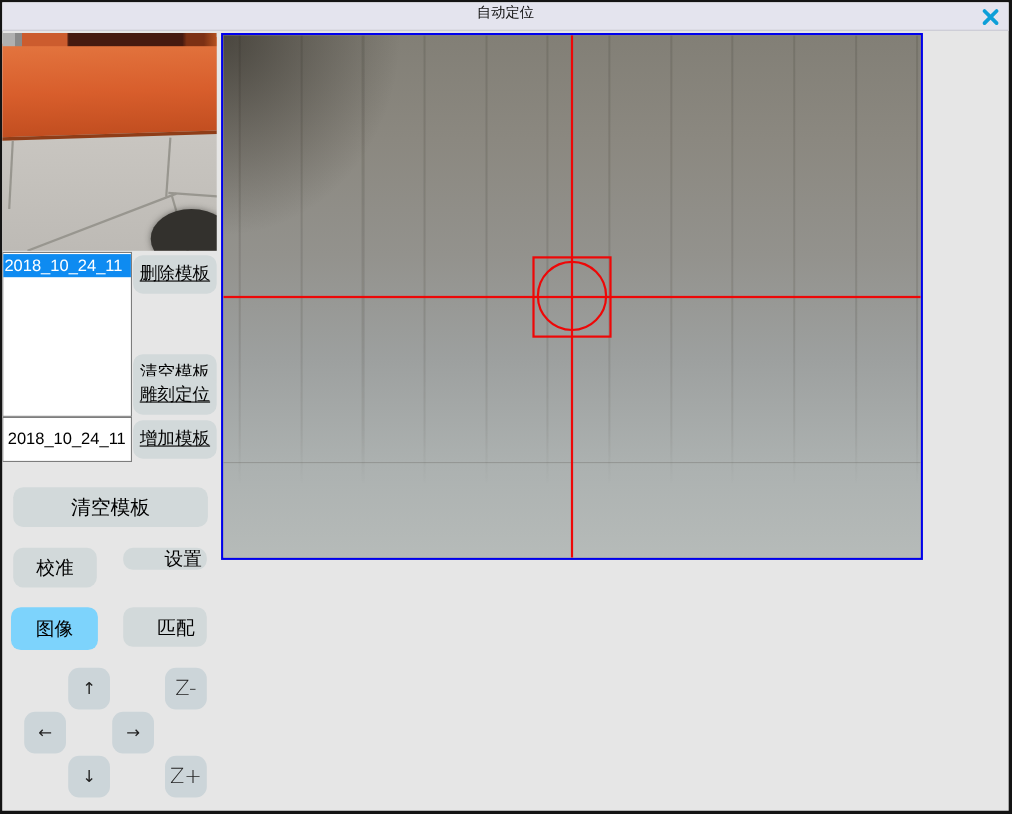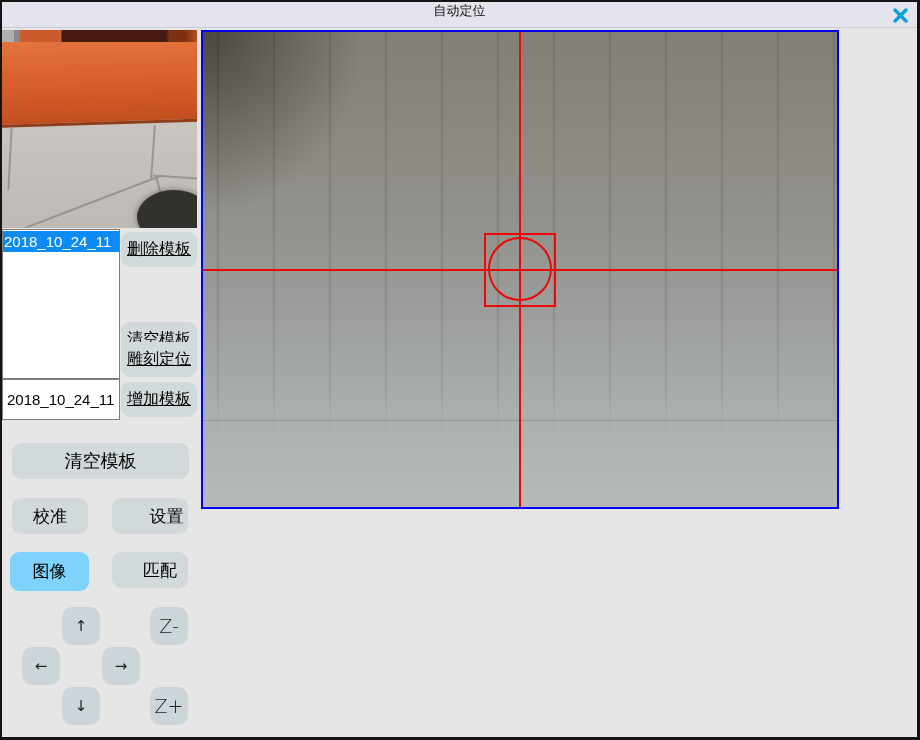--- a/index.html
+++ b/index.html
@@ -75,21 +75,21 @@
     font-size:16px; color:#000; cursor:pointer; white-space:nowrap; overflow:hidden;
     font-family:"Liberation Sans","DejaVu Sans",sans-serif;
   }
   .tpl-btn { left:119px; width:76px; height:35px; font-size:16px;text-decoration:underline; }
   .b-delete  { top:230px; }
   .b-clear   { top:285px;margin-top:35px; }
   .b-engrave { top:340px; }
   .b-add     { top:380px; }
   .b-poscut  { left:10px; top:441px; width:177px; height:36px; font-size:18px; }
   .b-calib   { left:10px; top:496px; width:76px; height:36px; font-size:17px; }
-  .b-settings{ left:110px; top:496px; width:76px; height:36px; font-size:17px;padding-left:33px; }
+  .b-settings{ left:110px; top:496px; width:76px; height:20px; font-size:17px;padding-left:33px; }
   .b-image   { left:8px;  top:550px; width:79px; height:39px; font-size:17px; background:#7dd3fc; }
   .b-match   { left:110px; top:550px; width:76px; height:36px; font-size:17px;padding-left:20px; }
 
   .jog {
     position:absolute; width:38px; height:38px; background:#ccd5d9;
     border:none; border-radius:10px; display:flex; align-items:center;
     justify-content:center; font-size:15px; color:#222; cursor:pointer;
     font-family:"DejaVu Sans",sans-serif;
   }
   .j-up    { left:60px;  top:605px; }

